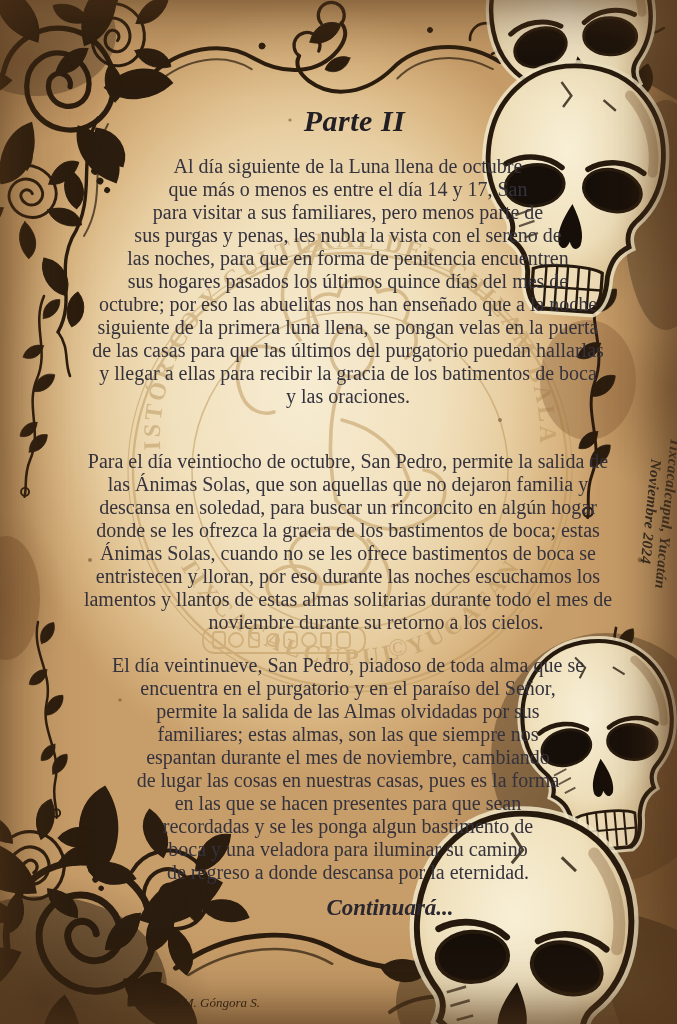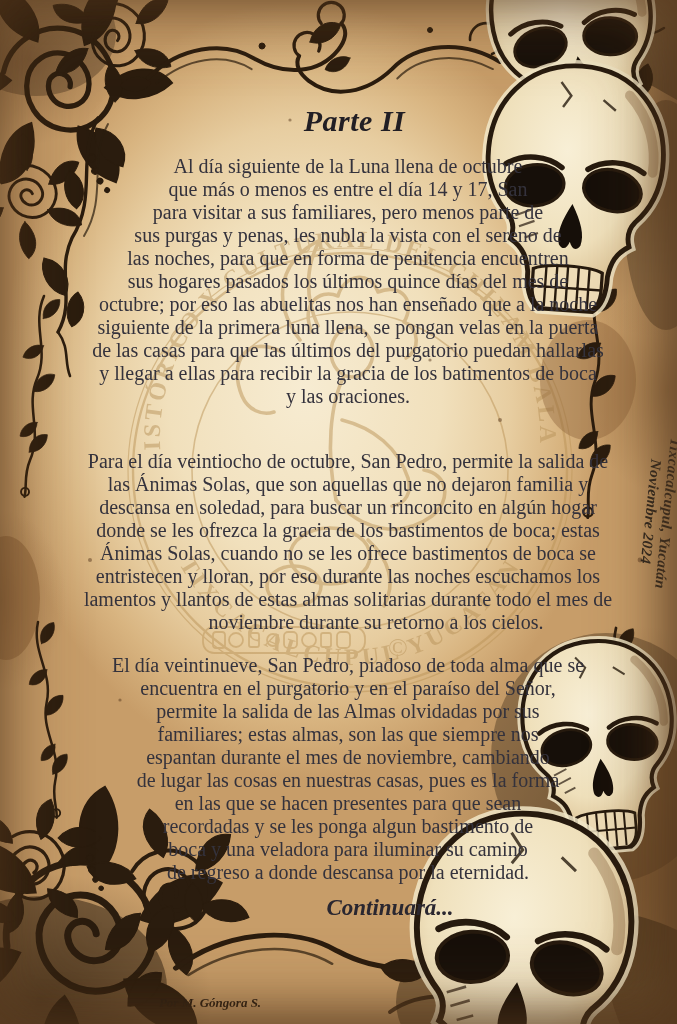--- a/index.html
+++ b/index.html
@@ -31,21 +31,21 @@
   #p2{top:450px}
   #p3{top:654px}
   #p1 .line:nth-child(12){text-align:left;padding-left:44px;margin-top:31px;}
   #p2 .line:nth-child(8){text-align:center;padding-left:56px;}
   .continuation{
     top:895px;left:280px;width:220px;text-align:center;
     font-size:23px;font-weight:bold;font-style:italic;color:#2a2730;
   }
   .credit{
     top:995px;left:130px;width:160px;text-align:center;
-    font-size:13px;font-weight:bold;font-style:italic;color:#241a10;
+    font-size:13px;font-weight:normal;font-style:italic;color:#241a10;
   }
   .side-note{
     top:490px;left:544px;width:220px;height:44px;
     transform:rotate(96deg);transform-origin:50% 50%;
     text-align:center;font-size:15px;font-weight:bold;font-style:italic;
     color:#2a2620;line-height:17px;letter-spacing:.3px;
   }
 </style>
 </head>
 <body>

